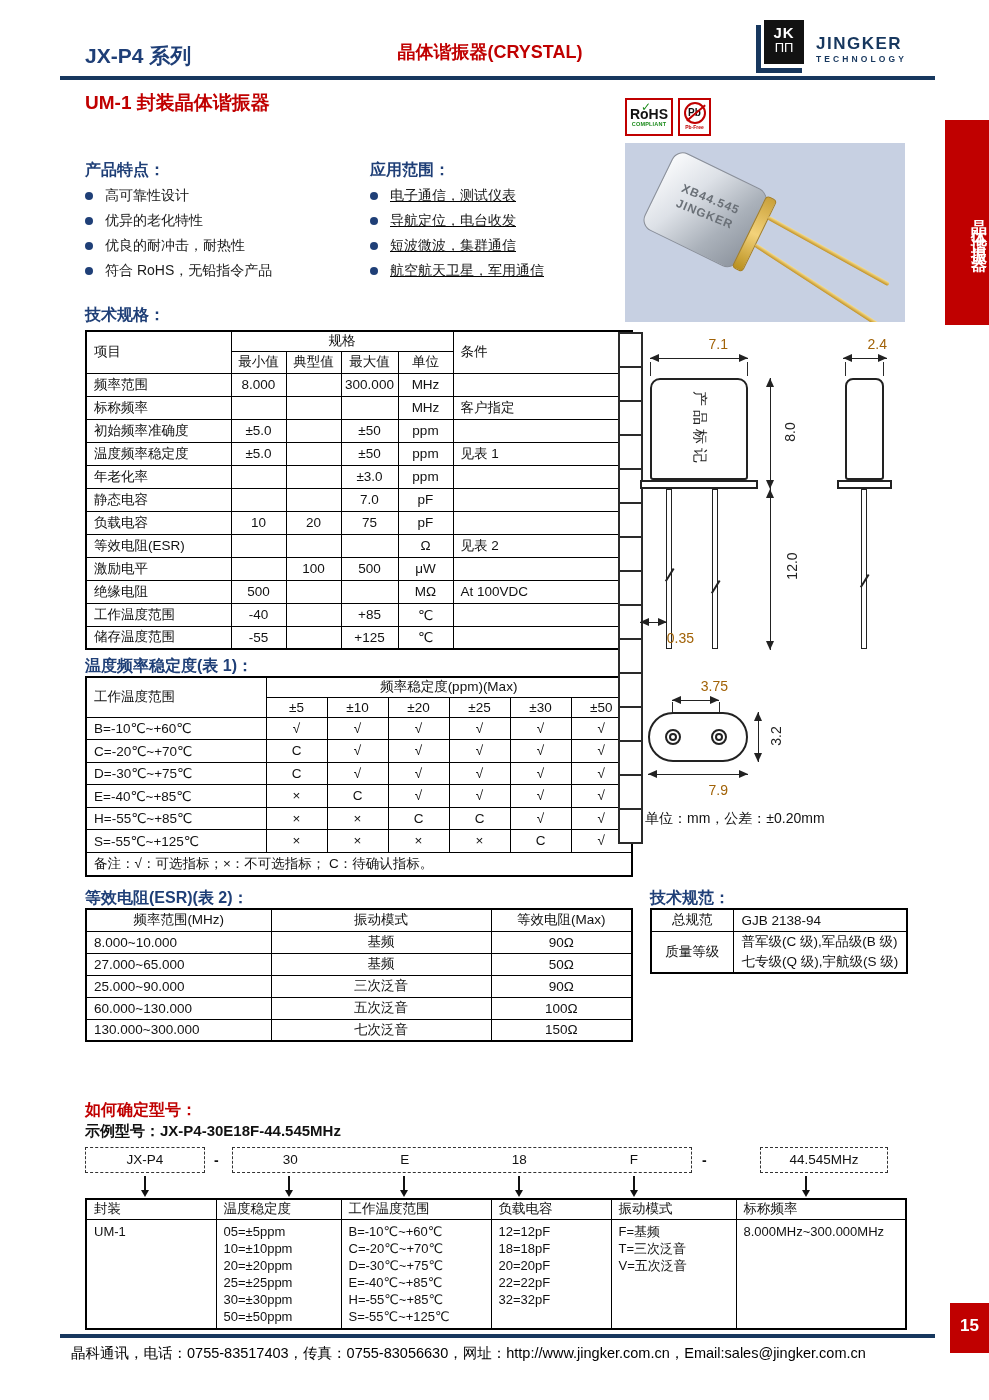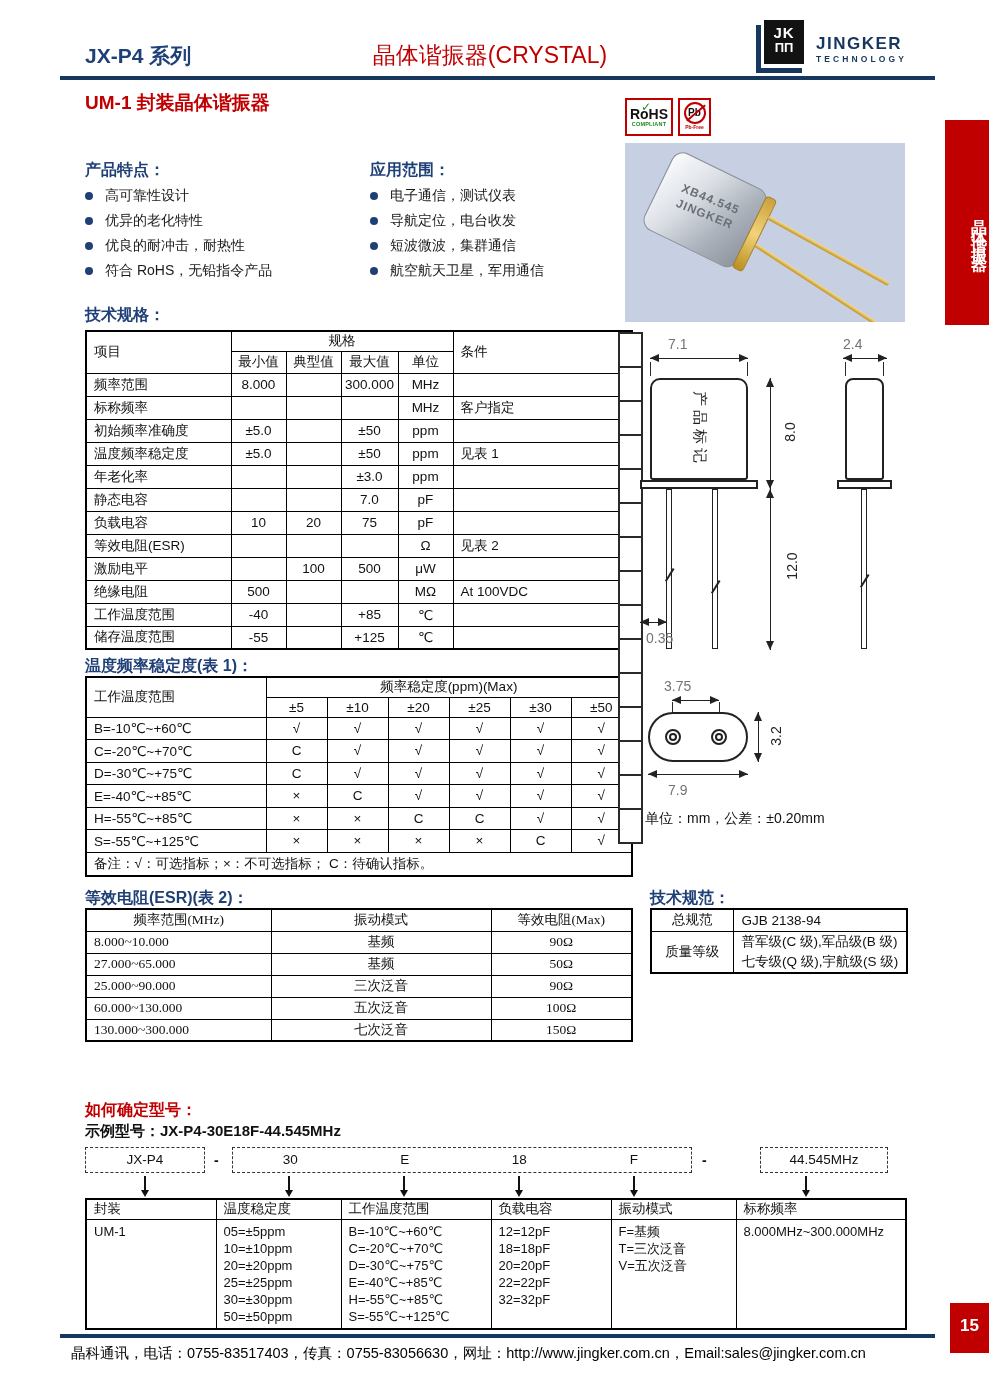--- a/index.html
+++ b/index.html
@@ -7,31 +7,31 @@
   body { font-family:"Liberation Sans","DejaVu Sans",sans-serif; }
   .page { position:relative; width:989px; height:1400px; background:#fff; margin:0 auto; overflow:hidden; }
   .abs { position:absolute; }
 
   
   .h-navy { color:#1F3F77; font-weight:bold; font-size:16px; }
   .h-red  { color:#C00000; font-weight:bold; }
 
   
   .series-title { left:85px; top:42px; font-size:21px; color:#1F3F77; font-weight:bold; }
-  .center-title { left:320px; top:40px; width:340px; text-align:center; font-size:23px; color:#C00000; font-weight:normal; }
+  .center-title { left:320px; top:40px; width:340px; text-align:center; font-size:18px; color:#C00000; font-weight:bold; }
   .top-rule, .bottom-rule { left:60px; width:875px; height:4px; background:#17375E; }
   .top-rule { top:76px; } .bottom-rule { top:1334px; }
   .doc-title { left:85px; top:90px; font-size:19px; }
 
   
   .logo { left:756px; top:20px; width:170px; height:56px; }
   .logo-angle { position:absolute; left:0; top:5px; width:46px; height:48px; border-left:5px solid #17375E; border-bottom:5px solid #17375E; }
   .logo-sq { position:absolute; left:8px; top:0; width:40px; height:44px; background:#121212; color:#fff; text-align:center; }
   .logo-jk { font-size:15px; font-weight:bold; letter-spacing:1px; line-height:18px; margin-top:4px; }
-  .logo-glyph { font-size:13px; font-weight:bold; line-height:12px; letter-spacing:0; }
+  .logo-glyph { font-size:13px; font-weight:normal; line-height:12px; letter-spacing:0; }
   .logo-words { position:absolute; left:60px; top:14px; color:#17375E; }
   .logo-name { font-size:17px; font-weight:bold; letter-spacing:1.5px; }
   .logo-sub { font-size:8.5px; font-weight:bold; letter-spacing:3.1px; }
 
   
   .badge { border:2px solid #C00000; background:#fff; text-align:center; }
   .rohs { left:625px; top:98px; width:48px; height:38px; position:absolute; }
   .rohs-txt { font-size:14px; font-weight:bold; color:#111; line-height:14px; margin-top:7px; }
   .rohs-check { position:absolute; top:0px; left:14px; color:#1a8a1a; font-size:12px; font-weight:bold; }
   .rohs-sub { font-size:5.5px; font-weight:bold; color:#1a8a1a; letter-spacing:0.2px; }
@@ -70,21 +70,21 @@
   .spec-table .hr1 th { height:20px; }
   .spec-table .hr2 th { height:22px; }
   .spec-table th.left, .spec-table td:first-child, .spec-table td:last-child { text-align:left; padding-left:7px; }
 
   .t1 { left:85px; top:676px; width:546px; }
   .t1 th { height:20px; }
   .t1 td { height:22.5px; }
   .t1 th.left, .t1 td:first-child { text-align:left; padding-left:7px; }
   .t1 .note td { height:24px; text-align:left; padding-left:7px; }
 
-  .esr { left:85px; top:908px; width:546px;font-family:Liberation Serif, serif; }
+  .esr { left:85px; top:908px; width:546px; }
   .esr th, .esr td { height:22px; }
   .esr td:first-child { text-align:left; padding-left:7px; }
 
   .spec2-t { left:650px; top:908px; width:256px; }
   .spec2-t td { height:22px; }
   .spec2-t td.val { text-align:left; padding-left:8px; }
   .spec2-t td.grades { height:42px; white-space:normal; line-height:20px; }
 
   .order-t { left:85px; top:1198px; width:820px; }
   .order-t th { height:20px; text-align:left; padding-left:7px; }
@@ -103,21 +103,21 @@
   .ladder { left:618px; top:332px; width:25px; height:512px; border:2px solid #2a2a2a;
     background:repeating-linear-gradient(to bottom,#fff 0 32px,#2a2a2a 32px 34px); }
   .dwg-line { position:absolute; background:#2a2a2a; }
   .outline { position:absolute; border:2px solid #222; background:#fff; }
   .dim-h { position:absolute; height:0; border-top:1.5px solid #222; }
   .dim-h::before { content:''; position:absolute; left:0; top:-4.75px; border-top:4px solid transparent; border-bottom:4px solid transparent; border-right:9px solid #222; }
   .dim-h::after  { content:''; position:absolute; right:0; top:-4.75px; border-top:4px solid transparent; border-bottom:4px solid transparent; border-left:9px solid #222; }
   .dim-v { position:absolute; width:0; border-left:1.5px solid #222; }
   .dim-v::before { content:''; position:absolute; top:0; left:-4.75px; border-left:4px solid transparent; border-right:4px solid transparent; border-bottom:9px solid #222; }
   .dim-v::after  { content:''; position:absolute; bottom:0; left:-4.75px; border-left:4px solid transparent; border-right:4px solid transparent; border-top:9px solid #222; }
-  .dim-label { position:absolute; font-size:14px; color:#737373; text-align:left; }
+  .dim-label { position:absolute; font-size:14px; color:#a16207; text-align:right; }
   .dim-label-v { position:absolute; font-size:14px; color:#222; transform:rotate(-90deg); transform-origin:center; white-space:nowrap; }
   .marking { position:absolute; left:50%; top:50%; transform:translate(-50%,-50%) rotate(90deg); font-size:15px; letter-spacing:4px; color:#222; white-space:nowrap; }
   .leg { position:absolute; width:6px; height:160px; border:1.5px solid #222; background:#fff; }
   .slash { position:absolute; width:15px; height:1.5px; background:#222; transform:rotate(-58deg); }
   .hole-outer { position:absolute; width:16px; height:16px; border:2px solid #222; border-radius:50%; background:#fff; }
   .hole-inner { position:absolute; width:8px; height:8px; border:2px solid #222; border-radius:50%; background:#fff; }
   .units-note { left:645px; top:810px; font-size:14px; color:#111; }
 
   .example-line { left:85px; top:1122px; font-size:15px; font-weight:bold; color:#111; }
   .footer-text { left:60px; top:1344px; font-size:14.5px; color:#000;margin-left:11px; }
@@ -189,21 +189,21 @@
         <span class="dot"></span>
         <span>优良的耐冲击，耐热性</span>
       </div>
       <div class="bullet-row">
         <span class="dot"></span>
         <span>符合 RoHS，无铅指令产品</span>
       </div>
     </div>
 
   <div class="abs h-navy" style="left:370px; top:160px;">应用范围：</div>
-  <div class="abs" style="left:370px; top:183px; width:270px;">
+  <div class="abs" style="left:370px; top:183px; width:270px;text-decoration:underline;">
       <div class="bullet-row">
         <span class="dot"></span>
         <span>电子通信，测试仪表</span>
       </div>
       <div class="bullet-row">
         <span class="dot"></span>
         <span>导航定位，电台收发</span>
       </div>
       <div class="bullet-row">
         <span class="dot"></span>

